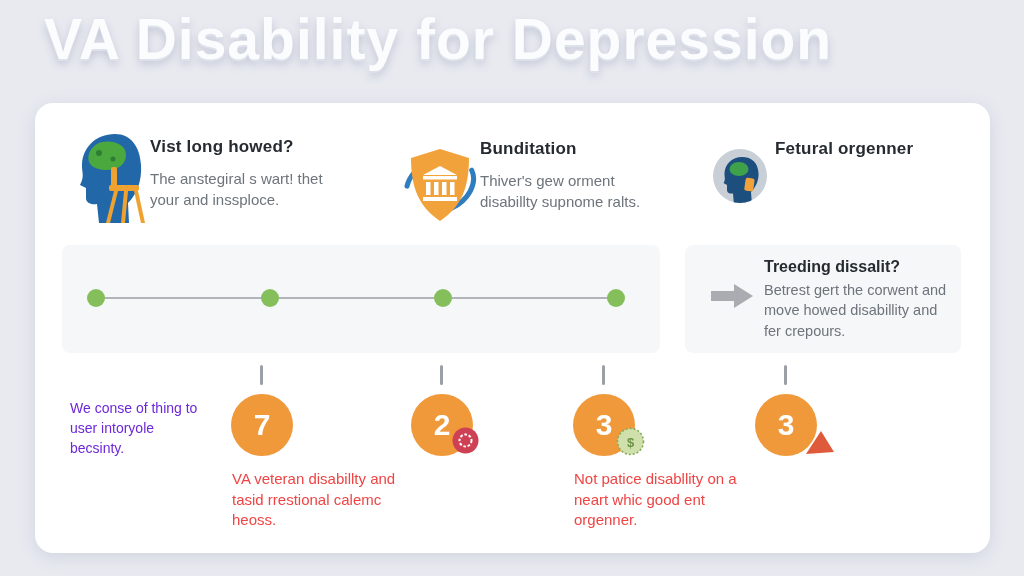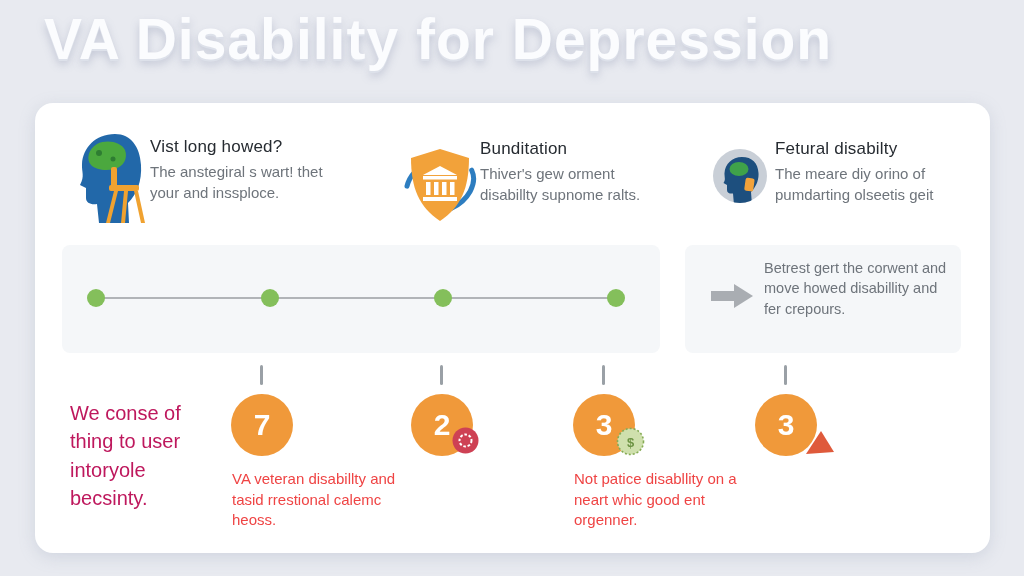--- a/index.html
+++ b/index.html
@@ -17,33 +17,33 @@
 
   .card {
     position:absolute; left:35px; top:103px; width:955px; height:450px;
     background:#ffffff; border-radius:18px;
     box-shadow:0 4px 16px rgba(140,150,175,0.25);
   }
 
   .abs { position:absolute; }
 
   
-  .feature-text h3 { font-size:17px; font-weight:400; color:#262b31; margin-bottom:5px; letter-spacing:.2px; }
+  .feature-text h3 { font-size:17px; font-weight:700; color:#262b31; margin-bottom:12px; letter-spacing:.2px; }
   .feature-text p  { font-size:15px; color:#6e747b; line-height:1.38; }
 
   
   .panel { background:#f5f7f9; border-radius:8px; }
   .tl-line { position:absolute; left:32px; right:42px; top:52px; height:2px; background:#b1b4b8; }
   .tl-dot  { position:absolute; top:44px; width:18px; height:18px; border-radius:50%; background:#84bf5b; }
 
   
   .callout-text h3 { font-size:16px; font-weight:700; color:#262b31; margin-bottom:4px; }
   .callout-text p  { font-size:14.5px; color:#6e747b; line-height:1.4; }
 
-  .note { font-size:20px; color:#be185d; line-height:1.42; }
+  .note { font-size:14px; color:#6d28d9; line-height:1.42; }
 
   
   .step { position:absolute; width:172px; height:180px; }
   .tick { position:absolute; left:29px; top:0; width:3px; height:20px; background:#9aa0a6; border-radius:2px; }
   .bubble { position:absolute; left:0; top:29px; width:62px; height:62px; border-radius:50%;
             background:#f0993a; display:flex; align-items:center; justify-content:center; }
   .bubble .num { color:#ffffff; font-size:30px; font-weight:700; }
   .badge { position:absolute; }
   .step-text { position:absolute; left:1px; top:104px; width:168px;
                font-size:15px; color:#ef4444; line-height:1.38; }
@@ -102,40 +102,40 @@
           </defs>
         <circle cx="29" cy="29" r="27" fill="#c9cfd7"></circle>
         <g clip-path="url(#cc)">
           <path d="M31 10 C21 10 14 17 13.5 26 C13.2 30 15 32 12.5 36 L16 38 L16 43 C16 46 19 47 22 46.5 L23 58 L41 58 L40 45 C45 40 48 33 47.5 26 C47 16 41 10 31 10 Z" fill="#1d4f7e"></path>
           <ellipse cx="28" cy="22" rx="9.5" ry="7" fill="#3fa24a"></ellipse>
           <rect x="34" y="31" width="9" height="13" rx="2" fill="#f2a23a" transform="rotate(8 38 37)"></rect>
         </g>
       </svg>
     </div>
     <div class="abs feature-text" style="left:740px; top:36px; width:205px;">
-      <h3>Fetural disabilty</h3>
-      <p style="width:188px;">The meare diy orino of pumdarting olseetis geit</p>
+      <h3>Fetural orgenner</h3>
     </div>
 
     <div class="abs panel" style="left:27px; top:142px; width:598px; height:108px;">
       <span class="tl-line"></span>
       <span class="tl-dot" style="left:25px;"></span>
       <span class="tl-dot" style="left:199px;"></span>
       <span class="tl-dot" style="left:372px;"></span>
       <span class="tl-dot" style="left:545px;"></span>
     </div>
 
     <div class="abs panel" style="left:650px; top:142px; width:276px; height:108px;">
       <span class="abs" style="left:26px; top:38px;">
         <svg width="42" height="26" viewBox="0 0 42 26">
           <rect x="0" y="8" width="23" height="10" fill="#a9adb2"></rect>
           <polygon points="23,1 42,13 23,25" fill="#a9adb2"></polygon>
         </svg>
       </span>
       <div class="abs callout-text" style="left:79px; top:13px; width:192px;">
+        <h3>Treeding dissalit?</h3>
         <p>Betrest gert the corwent and move howed disabillity and fer crepours.</p>
       </div>
     </div>
 
     <p class="abs note" style="left:35px; top:296px; width:136px;">We conse of thing to user intoryole becsinty.</p>
 
     <div class="step" style="left:196px; top:262px;">
       <span class="tick"></span>
       <div class="bubble">
         <span class="num">7</span>

